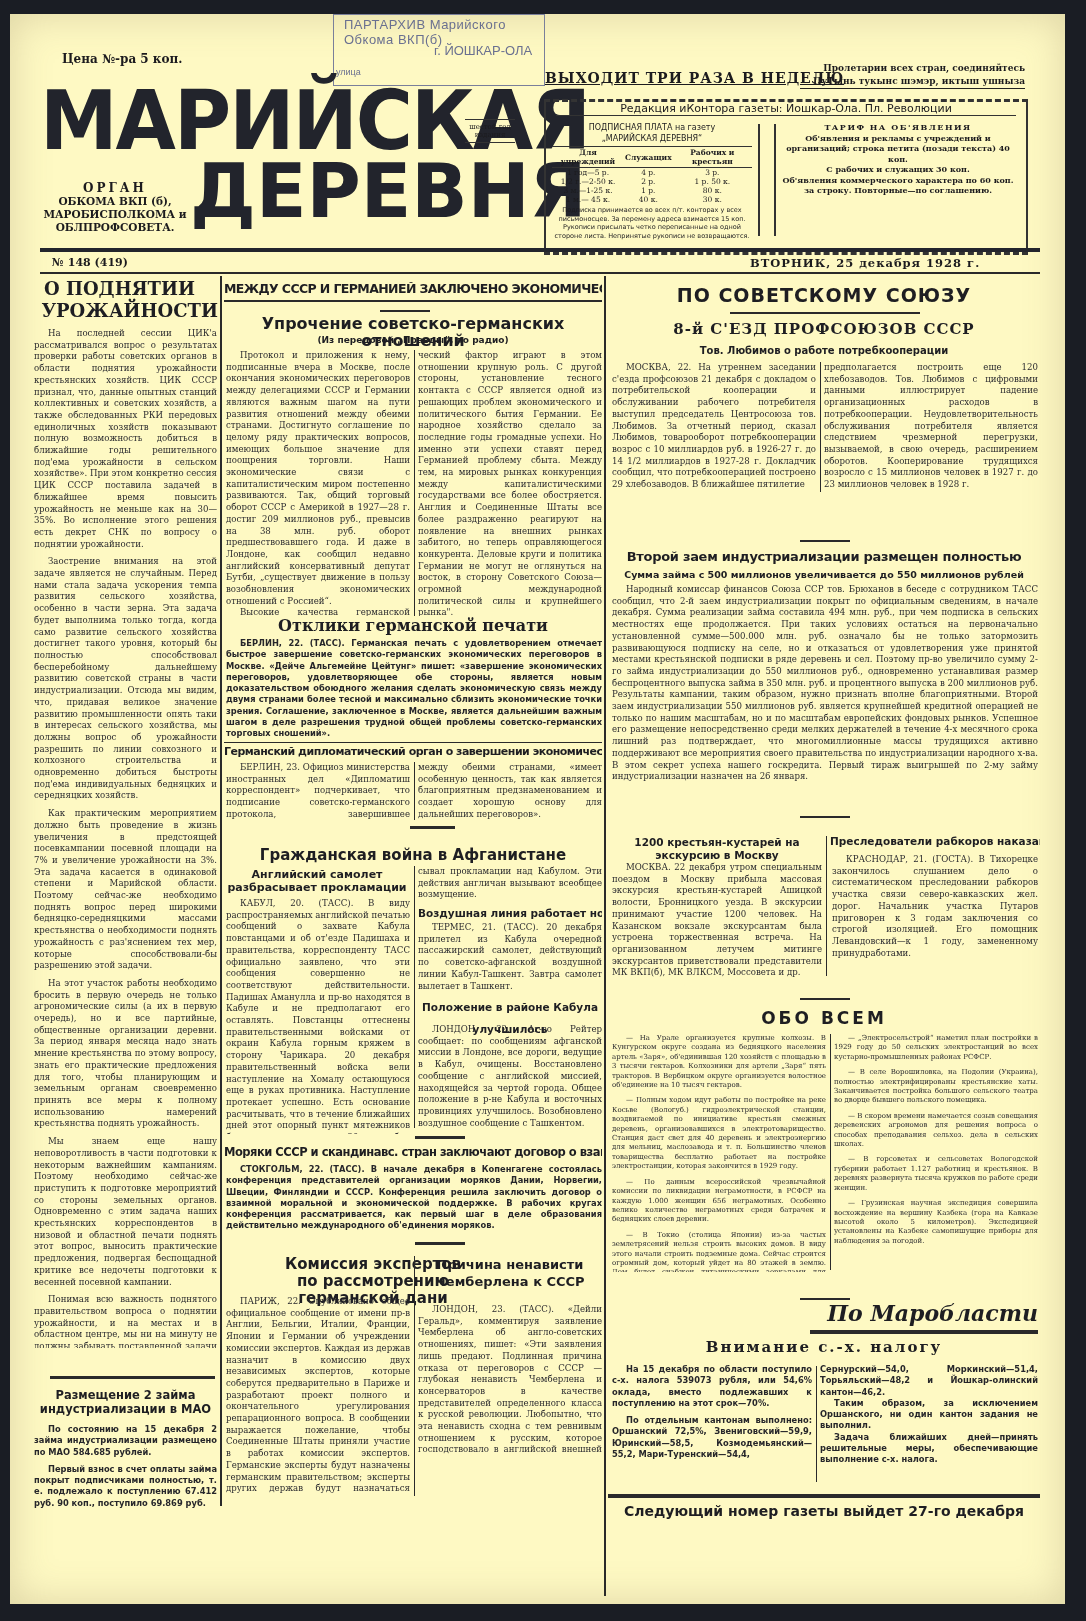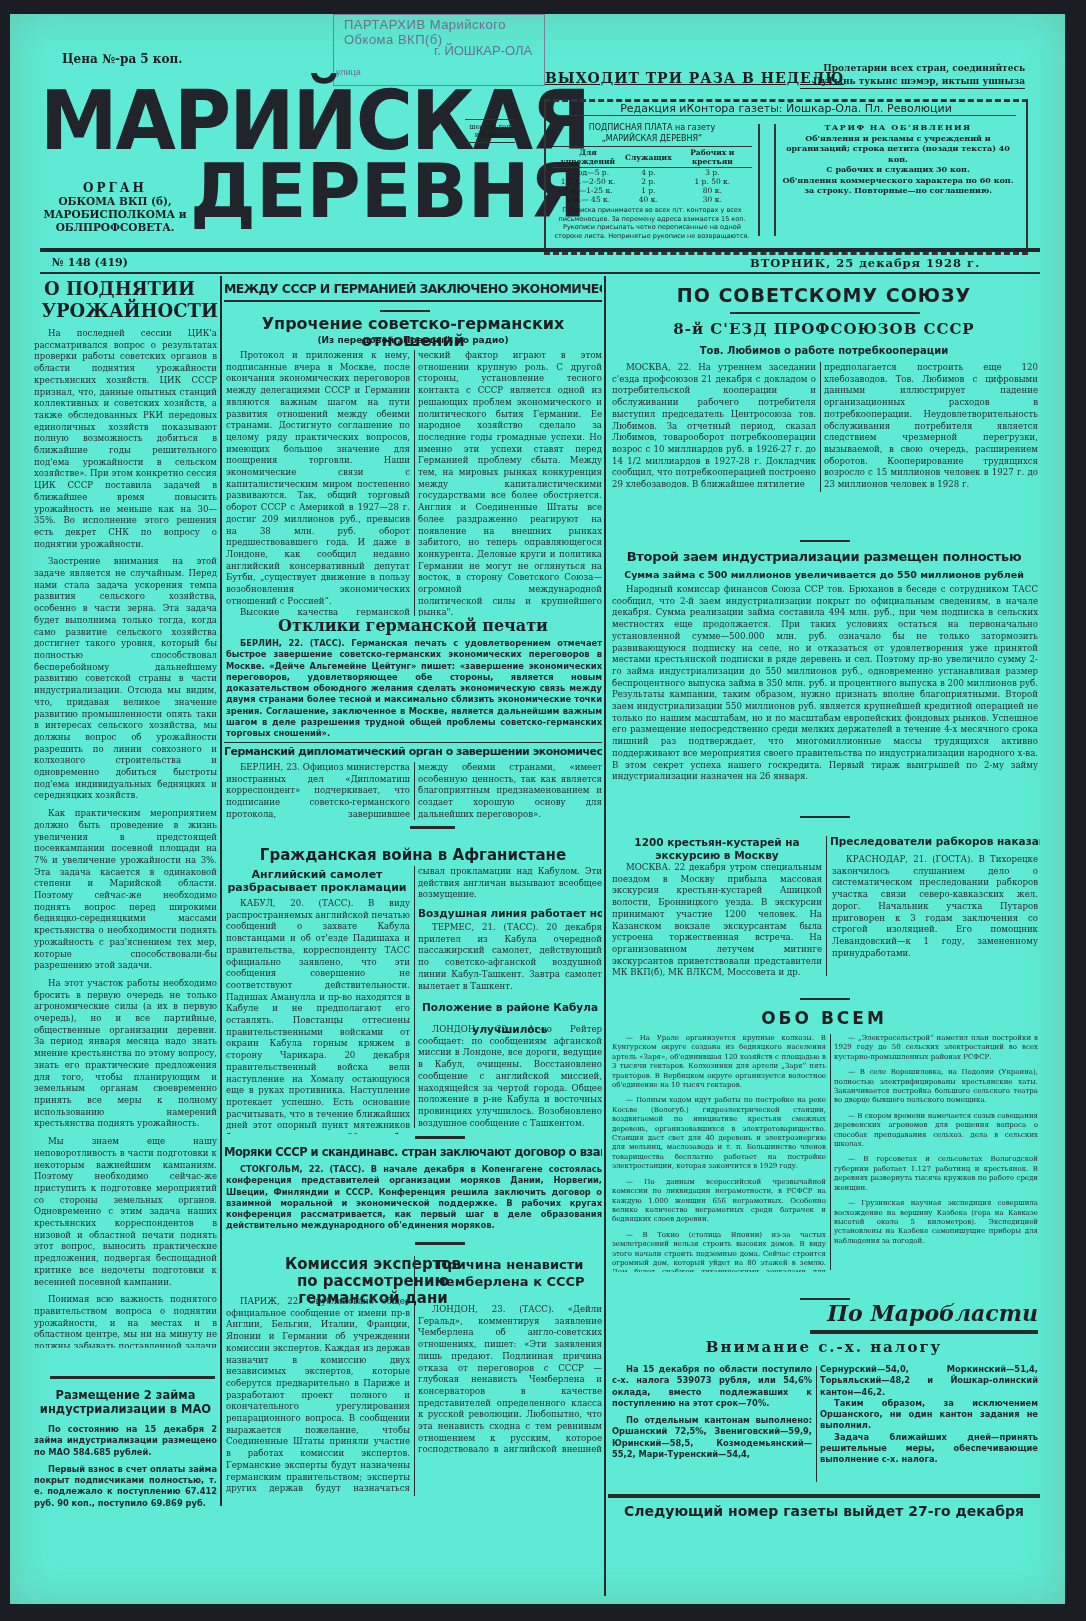--- a/index.html
+++ b/index.html
@@ -4,21 +4,21 @@
 <style>
   html, body { margin:0; padding:0; }
   body {
     width:1086px; height:1621px; overflow:hidden;
     background:#1a1d24;
     font-family:"DejaVu Serif", serif;
     color:#1c1b1e;
   }
   .page {
     position:absolute; left:10px; top:14px; width:1055px; height:1590px;
-    background:#5eead4;
+    background:#fef9c3;
     box-shadow: inset 0 0 40px rgba(120,100,70,0.25);
   }
   .abs { position:absolute; }
   .stamp {
     position:absolute; left:323px; top:0px; width:210px; height:70px;
     border:1.5px solid #7a7f9a; color:#6a7090;
     font-family:"Liberation Sans", sans-serif; font-size:13px;
   }
   .stamp .l1 { position:absolute; left:10px; top:2px; letter-spacing:0.5px; }
   .stamp .l2 { position:absolute; left:100px; top:28px; }

